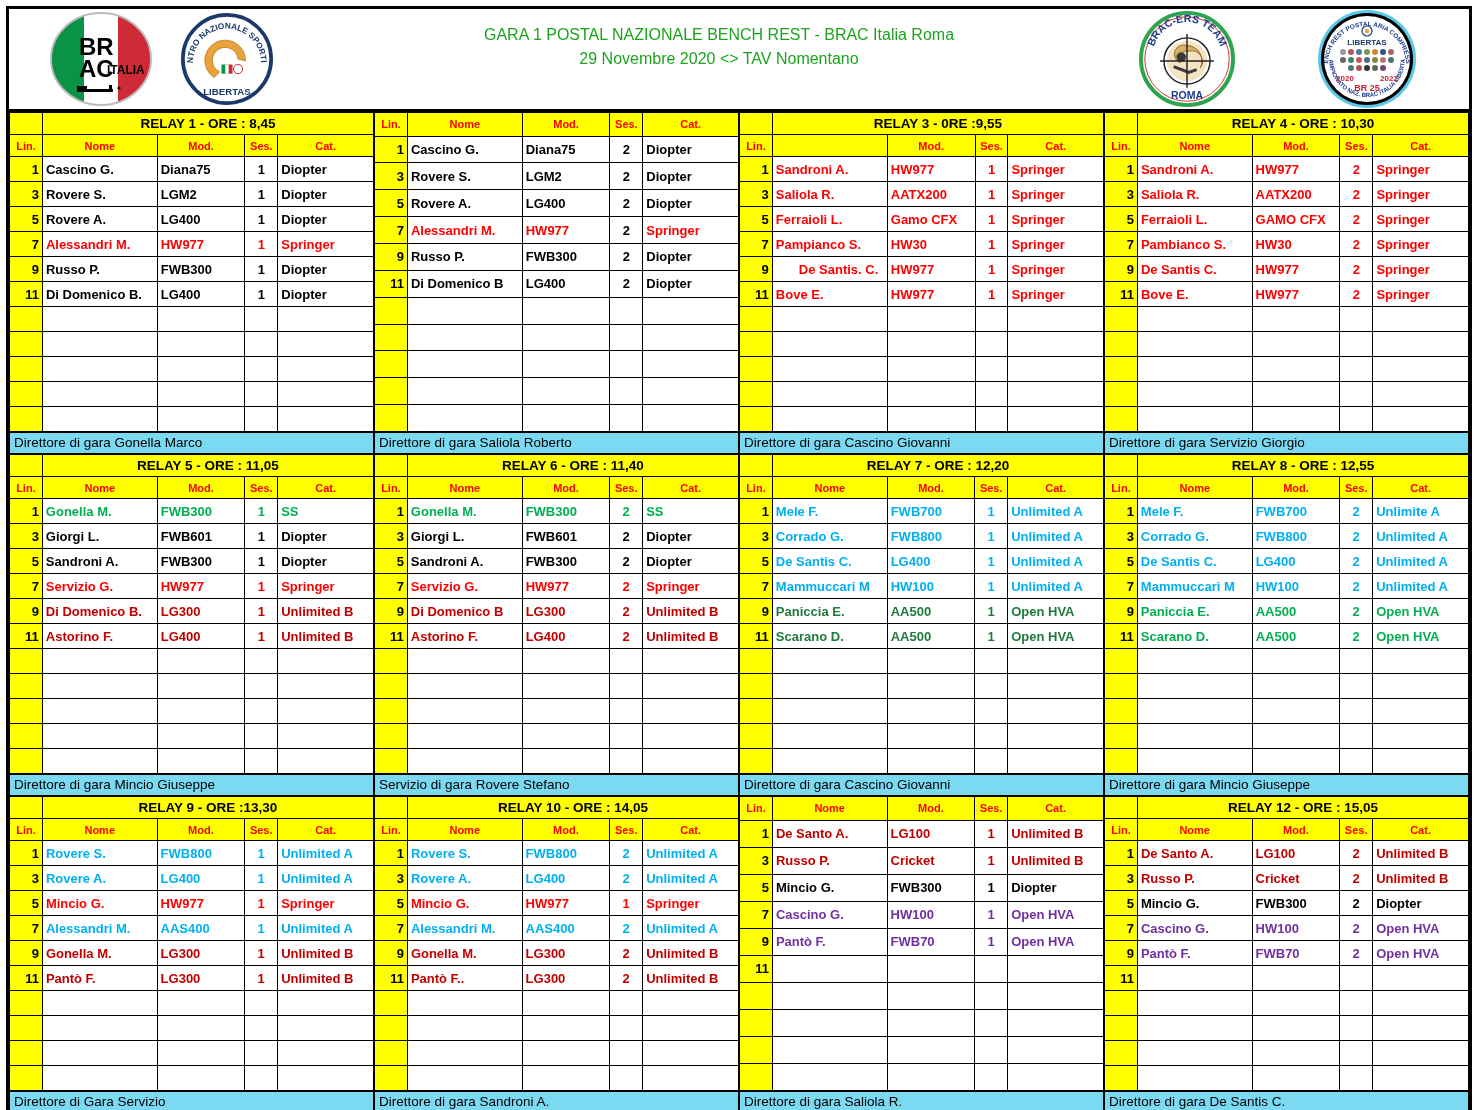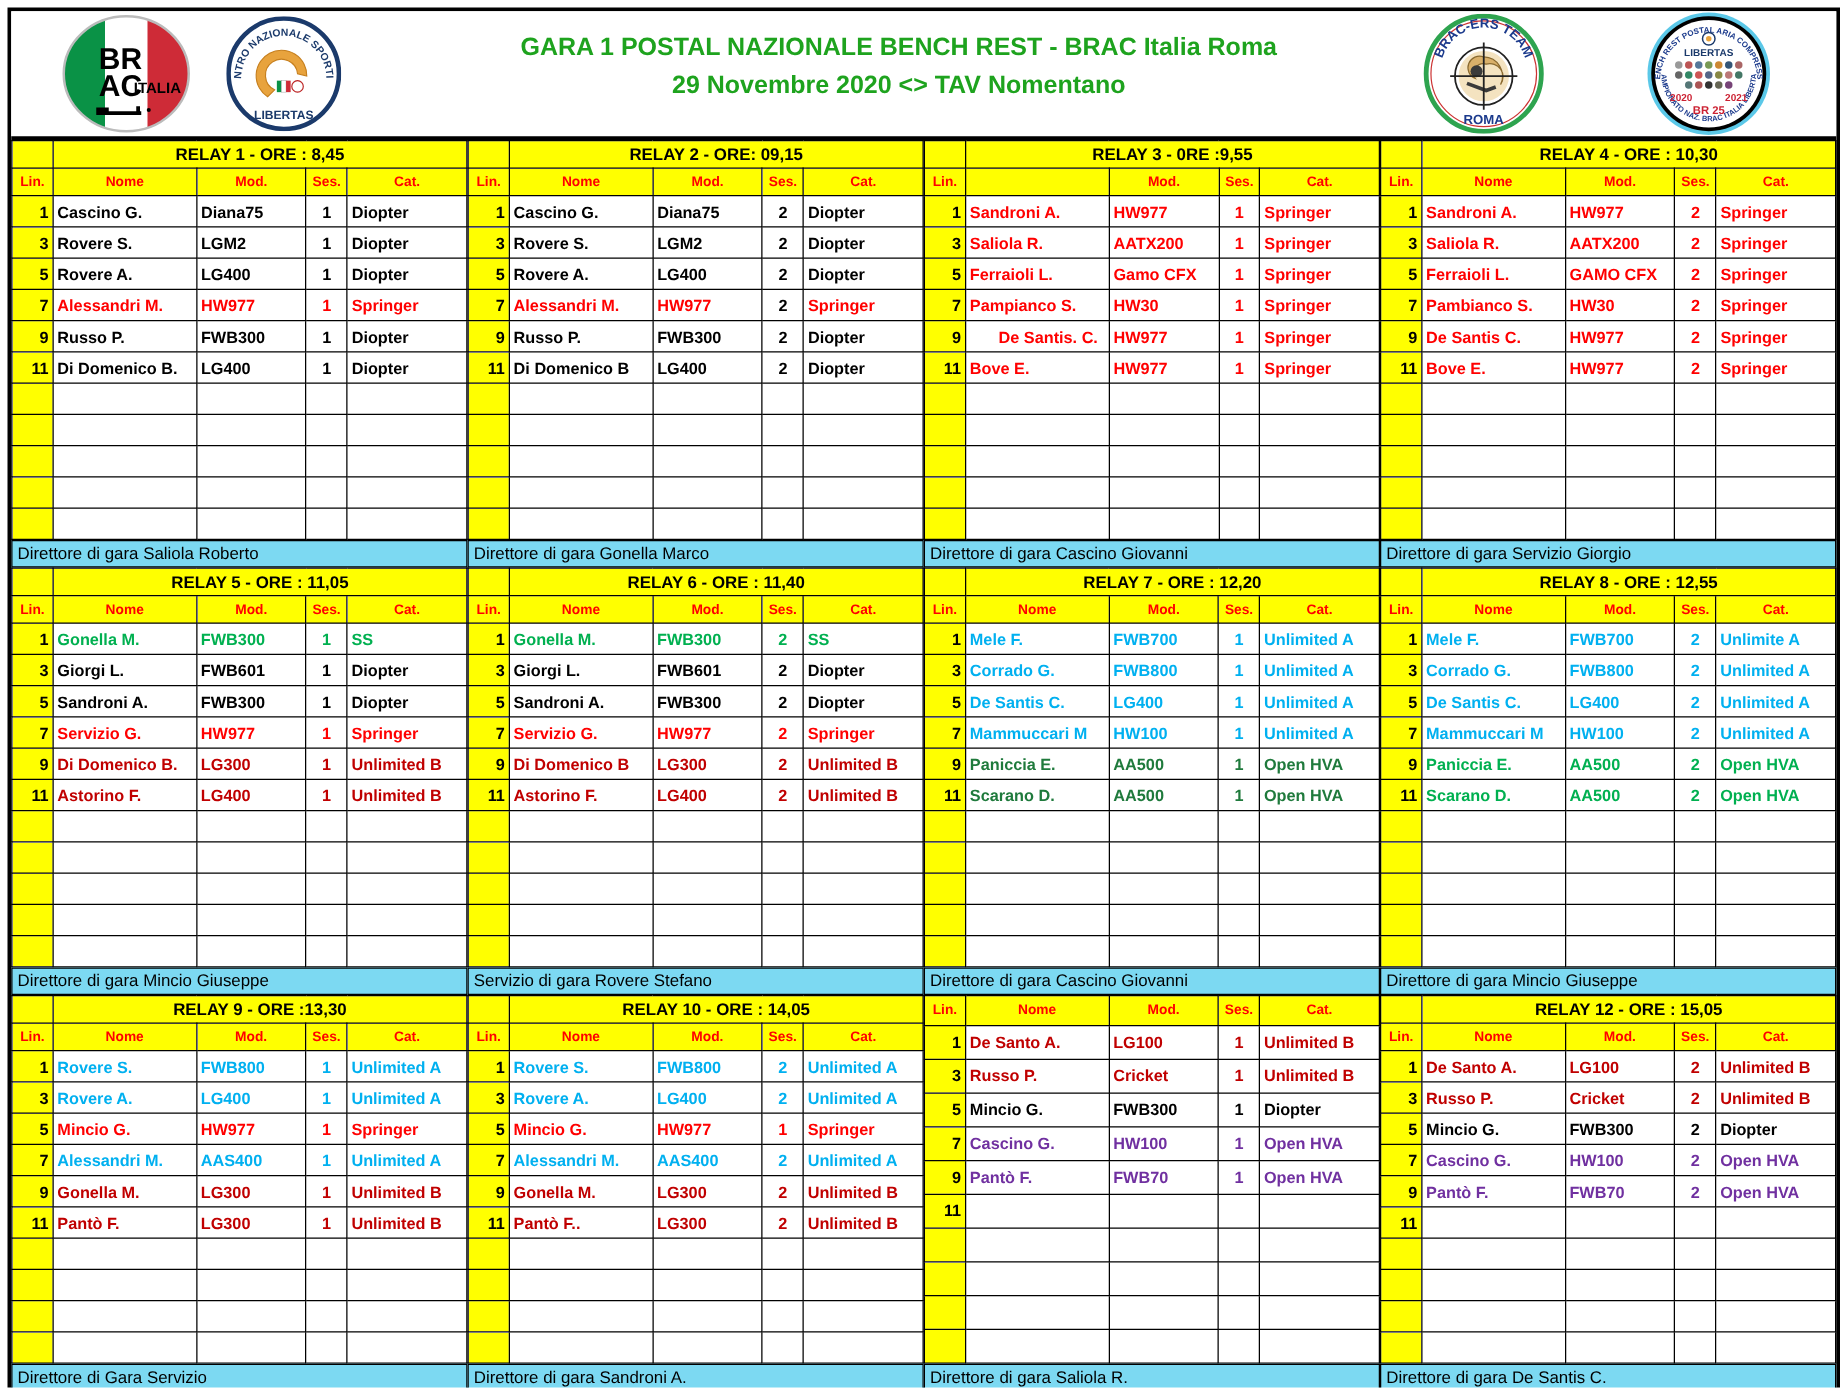--- a/index.html
+++ b/index.html
@@ -1,21 +1,21 @@
 <!DOCTYPE html>
 <html><head>
 <meta charset="utf-8">
 <style>
   html,body{margin:0;padding:0;background:#fff;}
   body{width:1478px;height:1110px;position:relative;font-family:"Liberation Sans",sans-serif;}
   .sheet{position:absolute;left:6px;top:6px;width:1460px;border:3px solid #000;background:#fff;}
   
   .header-band{height:100px;position:relative;border-bottom:3px solid #000;background:#fff;}
   .title-block{position:absolute;left:330px;right:370px;top:14px;text-align:center;
-    font-weight:bold;font-size:20px;line-height:1.5;color:#1ea31e;}
+    font-weight:normal;font-size:16px;line-height:1.5;color:#1ea31e;}
   .logo{position:absolute;top:4px;}
   
   .section-row{display:flex;}
   table.relay{border-collapse:collapse;table-layout:fixed;}
   table.relay td{border:1px solid #000;overflow:hidden;white-space:nowrap;
     font-weight:bold;font-size:13px;height:24px;padding:0 3px;background:#fff;box-sizing:content-box;}
   table.relay td.tcell{background:#ffff00;text-align:center;font-size:13.5px;height:21px;}
   table.relay td.hcell{background:#ffff00;color:#ff0000;text-align:center;font-size:11px;height:21px;padding:0 1px;}
   table.relay td.lin{background:#ffff00;text-align:right;padding-right:3px;color:#000;}
   table.relay td.ses{text-align:center;}
@@ -240,24 +240,20 @@
         <table class="relay">
           <colgroup>
             <col style="width: 33px;">
             <col style="width: 115px;">
             <col style="width: 88px;">
             <col style="width: 33px;">
             <col style="width: 96px;">
           </colgroup>
           <tbody>
             <tr>
-              <td class="tcell"></td>
-              <td class="tcell" colspan="4">RELAY 2 - ORE: 09,15</td>
-            </tr>
-            <tr>
               <td class="hcell">Lin.</td>
               <td class="hcell">Nome</td>
               <td class="hcell">Mod.</td>
               <td class="hcell">Ses.</td>
               <td class="hcell">Cat.</td>
             </tr>
             <tr>
               <td class="lin">1</td>
               <td style="color: rgb(0, 0, 0);">Cascino G.</td>
               <td style="color: rgb(0, 0, 0);">Diana75</td>
@@ -529,22 +525,22 @@
               <td class="lin"></td>
               <td></td>
               <td></td>
               <td></td>
               <td></td>
             </tr>
           </tbody>
         </table>
       </div>
       <div class="direttore-row">
+        <div class="direttore-cell">Direttore di gara Gonella Marco</div>
         <div class="direttore-cell">Direttore di gara Saliola Roberto</div>
-        <div class="direttore-cell">Direttore di gara Gonella Marco</div>
         <div class="direttore-cell">Direttore di gara Cascino Giovanni</div>
         <div class="direttore-cell">Direttore di gara Servizio Giorgio</div>
       </div>
       <div class="section-row">
         <table class="relay">
           <colgroup>
             <col style="width: 33px;">
             <col style="width: 115px;">
             <col style="width: 88px;">
             <col style="width: 33px;">

